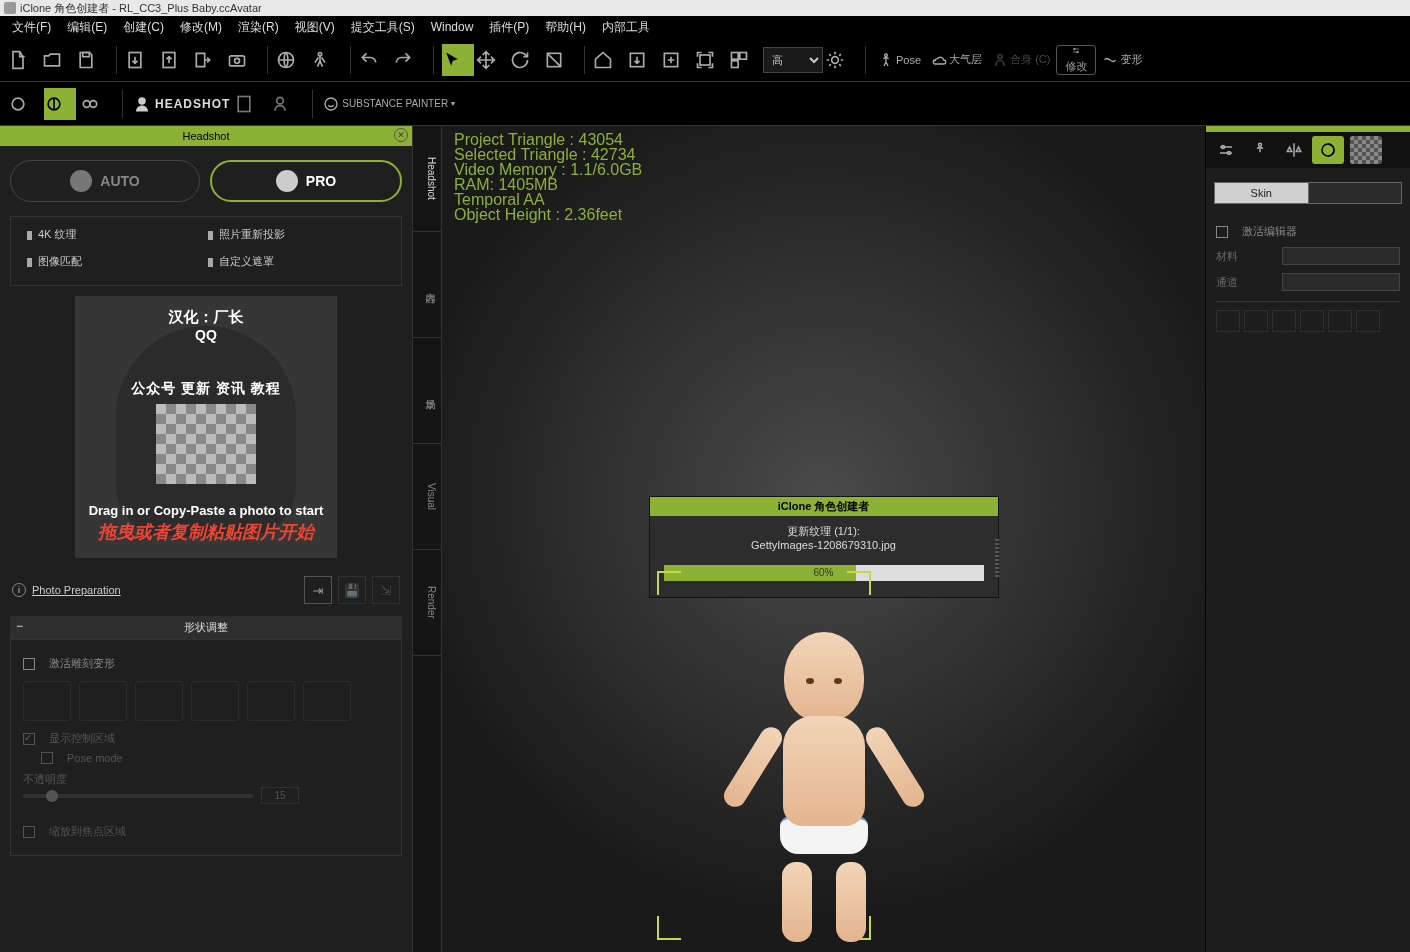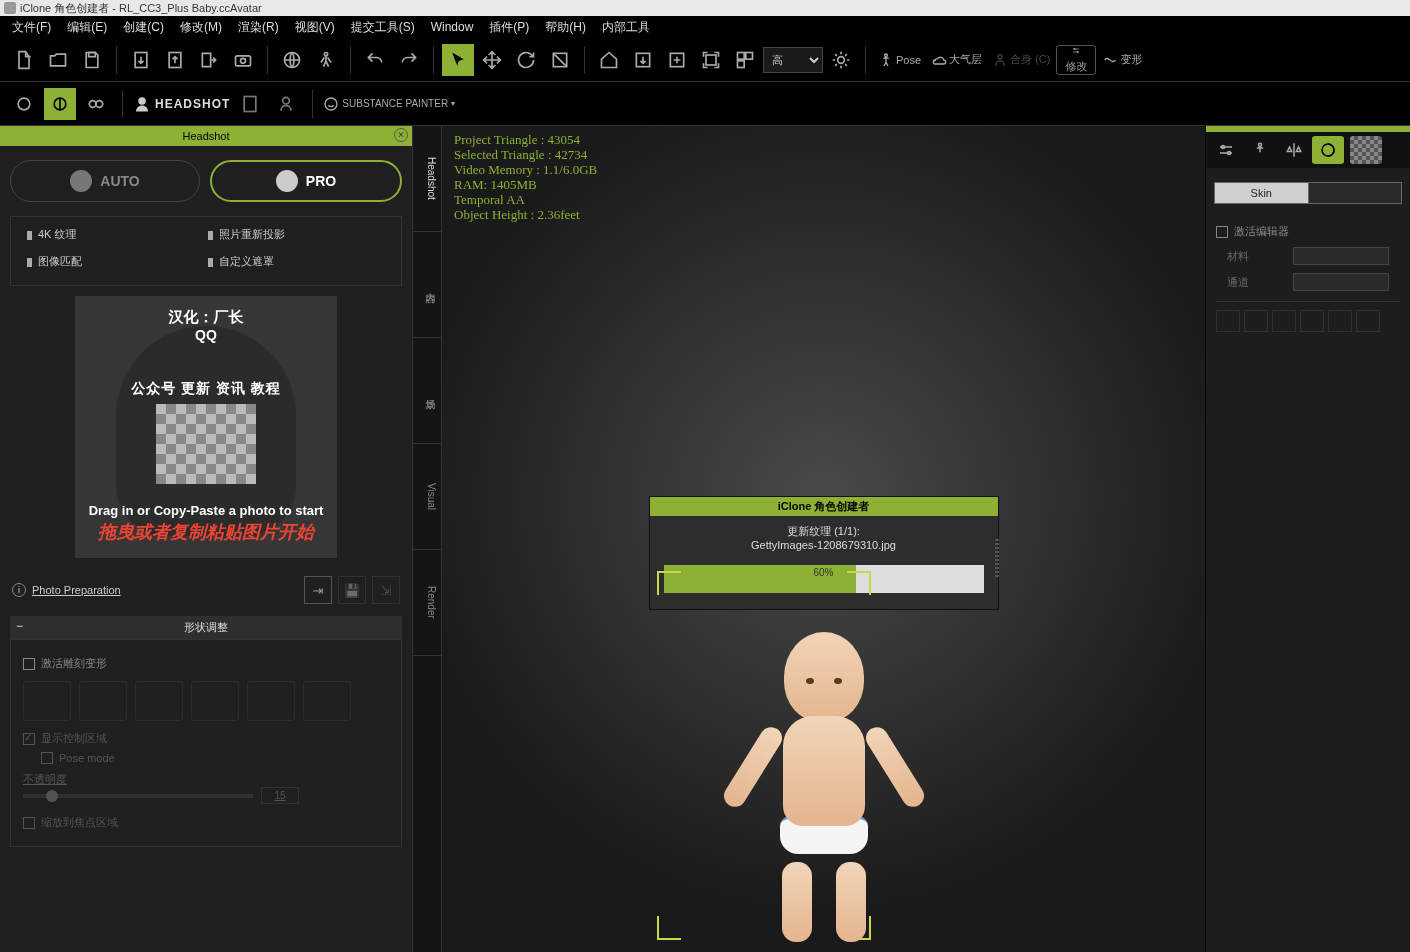--- a/index.html
+++ b/index.html
@@ -8,21 +8,21 @@
 
 .titlebar { height: 16px; background: #e8e8e8; color: #333; font-size: 11px; padding: 1px 4px; display: flex; align-items: center; gap: 4px; }
 .titlebar .app-icon { width: 12px; height: 12px; background: #999; border-radius: 2px; }
 
 
 .menubar { height: 22px; background: #000; display: flex; align-items: center; padding: 0 4px; font-size: 12px; color: #ddd; }
 .menubar span { padding: 2px 8px; cursor: pointer; }
 
 
 .toolbar1 { height: 44px; background: #000; display: flex; align-items: center; padding: 0 8px; gap: 2px; border-bottom: 1px solid #333; }
-.tb-btn { width: 32px; height: 32px; display: flex; align-items: center; justify-content: center; color: #aaa; cursor: pointer; position: relative; }
+.tb-btn { width: 32px; height: 32px; display: flex; align-items: center; color: #aaa; cursor: pointer; position: relative; }
 .tb-btn.active { background: #8db134; color: #000; }
 .tb-btn.boxed { border: 1px solid #555; border-radius: 3px; height: 30px; padding: 0 8px; width: auto; gap: 4px; font-size: 11px; color: #999; flex-direction: column; }
 .tb-btn svg { width: 20px; height: 20px; }
 .tb-sep { width: 1px; height: 28px; background: #333; margin: 0 6px; }
 .tb-label { font-size: 11px; color: #aaa; margin-left: 2px; }
 .tb-select { background: #1a1a1a; border: 1px solid #444; color: #ccc; font-size: 11px; height: 26px; width: 60px; padding: 0 4px; }
 
 
 .toolbar2 { height: 44px; background: #000; display: flex; align-items: center; padding: 0 8px; gap: 4px; border-bottom: 1px solid #333; }
 .toolbar2 .headshot-label { font-size: 12px; font-weight: bold; color: #ddd; letter-spacing: 1px; display: flex; align-items: center; gap: 4px; }
@@ -52,43 +52,43 @@
 .hs-drop .zh3 { position: absolute; bottom: 14px; width: 100%; font-size: 18px; font-weight: bold; color: #e43; font-style: italic; }
 .hs-prep { display: flex; align-items: center; padding: 8px 12px; font-size: 11px; }
 .hs-prep .info-i { width: 14px; height: 14px; border: 1px solid #888; border-radius: 50%; font-size: 9px; text-align: center; line-height: 12px; margin-right: 6px; }
 .hs-prep a { color: #ccc; text-decoration: underline; }
 .hs-prep .spacer { flex: 1; }
 .hs-prep .icon-btn { width: 28px; height: 28px; border: 1px solid #555; margin-left: 6px; display: flex; align-items: center; justify-content: center; font-size: 13px; color: #999; }
 .hs-prep .icon-btn.disabled { opacity: 0.35; }
 .hs-shape-header { background: #2e2e2e; color: #ddd; font-size: 11px; text-align: center; padding: 4px; margin: 4px 10px 0; position: relative; }
 .hs-shape-header .collapse { position: absolute; left: 6px; top: 3px; font-size: 12px; }
 .hs-shape-body { border: 1px solid #333; margin: 0 10px 10px; padding: 10px 12px; font-size: 11px; color: #888; }
-.hs-check { display: flex; align-items: center; gap: 6px; margin: 6px 0; }
+.hs-check { display: flex; align-items: center; gap: 14px; margin: 6px 0; }
 .hs-check .cb { width: 12px; height: 12px; border: 1px solid #888; }
 .hs-check.disabled { opacity: 0.5; }
 .hs-check.checked .cb::after { content: "✓"; font-size: 10px; color: #8db134; display: block; margin-top: -2px; }
 .hs-sculpt-icons { display: flex; gap: 8px; margin: 10px 0; }
 .hs-sculpt-icons .si { width: 48px; height: 40px; border: 1px solid #444; opacity: 0.35; border-radius: 3px; }
-.hs-slider-row { margin: 8px 0 11px; text-decoration: underline; }
+.hs-slider-row { margin: 8px 0 20px; }
 .hs-slider { width: 230px; height: 4px; background: #444; position: relative; margin: 6px 0; }
 .hs-slider .thumb { position: absolute; left: 10%; top: -4px; width: 12px; height: 12px; background: #888; border-radius: 50%; }
 .hs-num { display: inline-block; border: 1px solid #444; padding: 2px 6px; margin-left: 8px; font-size: 10px; width: 38px; text-align: center; }
 
 
 .side-tabs { width: 30px; background: #151515; display: flex; flex-direction: column; border-left: 1px solid #333; border-right: 1px solid #333; }
 .side-tab { writing-mode: vertical-rl; text-align: center; padding: 20px 4px; font-size: 10px; color: #888; border-bottom: 1px solid #333; cursor: pointer; height: 106px; }
 .side-tab.active { color: #ddd; }
 
 
 .viewport { flex: 1; background: radial-gradient(circle at 50% 45%, #4a4a4a 0%, #1a1a1a 70%); position: relative; }
-.vp-stats { position: absolute; top: 6px; left: 12px; font-family: Liberation Serif, serif; font-size: 13px; color: #8db134; line-height: 15px; white-space: pre; }
+.vp-stats { position: absolute; top: 6px; left: 12px; font-family: Liberation Sans, sans-serif; font-size: 16px; color: #8db134; line-height: 15px; white-space: pre; }
 .progress-dialog { position: absolute; left: 50%; top: 370px; transform: translateX(-50%); width: 350px; background: #2d2d2d; border: 1px solid #111; }
 .progress-dialog .pd-title { background: #8db134; color: #000; font-size: 11px; font-weight: bold; text-align: center; padding: 2px; }
 .progress-dialog .pd-body { padding: 8px 14px 16px; text-align: center; font-size: 11px; color: #ddd; }
-.progress-dialog .pd-bar { height: 28px; background: #ddd; margin-top: 14px; position: relative; }
+.progress-dialog .pd-bar { height: 16px; background: #ddd; margin-top: 14px; position: relative; }
 .progress-dialog .pd-fill { height: 100%; width: 60%; background: #8db134; }
 .progress-dialog .pd-pct { position: absolute; width: 100%; top: 0; line-height: 16px; color: #333; font-size: 10px; }
 .br { position: absolute; width: 24px; height: 24px; border: 2px solid #c9d84a; }
 .br.tl { border-right: none; border-bottom: none; }
 .br.tr { border-left: none; border-bottom: none; }
 .br.bl { border-right: none; border-top: none; }
 .br.br2 { border-left: none; border-top: none; }
 .baby { position: absolute; left: 50%; transform: translateX(-50%); bottom: 10px; width: 200px; height: 310px; }
 .baby .head { width: 80px; height: 90px; background: linear-gradient(#f2d4b8,#e4b58e); border-radius: 50% 50% 45% 45%; margin: 0 auto; position: relative; }
 .baby .head::before, .baby .head::after { content:""; position:absolute; width:8px; height:6px; background:#5b3a1a; border-radius:50%; top:46px; }
@@ -105,21 +105,21 @@
 
 .right-panel { width: 205px; background: #1d1d1d; border-left: 1px solid #000; }
 .rp-accent { height: 6px; background: #8db134; }
 .rp-icon-tabs { height: 36px; background: #111; display: flex; align-items: center; padding: 0 4px; gap: 2px; }
 .rp-icon-tabs .it { width: 32px; height: 28px; display: flex; align-items: center; justify-content: center; cursor: pointer; border-radius: 3px; }
 .rp-icon-tabs .it.active { background: #8db134; }
 .rp-icon-tabs .it.checker { background: repeating-conic-gradient(#555 0 25%, #888 0 50%) 0 0/8px 8px; margin-left:4px; }
 .rp-subtabs { display: flex; margin: 14px 8px 8px; }
 .rp-subtab { flex: 1; background: #d0d0d0; color: #222; font-size: 11px; text-align: center; padding: 4px; border: 1px solid #666; }
 .rp-body { padding: 6px 10px; font-size: 11px; color: #888; }
-.rp-row { display: flex; align-items: center; margin: 8px 11px; gap: 6px; }
+.rp-row { display: flex; align-items: center; margin: 8px 0; gap: 6px; }
 .rp-row .lbl { width: 60px; color: #666; }
 .rp-input { flex: 1; height: 18px; background: #2a2a2a; border: 1px solid #444; }
 .rp-icon-row { display: flex; gap: 4px; margin: 10px 0; border-top: 1px solid #333; padding-top: 8px; }
 .rp-icon-row .rb { width: 24px; height: 22px; border: 1px solid #444; opacity: 0.5; }
 .rp-grip { position: absolute; right: 206px; top: 50%; width: 4px; height: 40px; background: repeating-linear-gradient(#555 0 2px, transparent 2px 4px); }
 
 </style>
 </head>
 <body>
 

